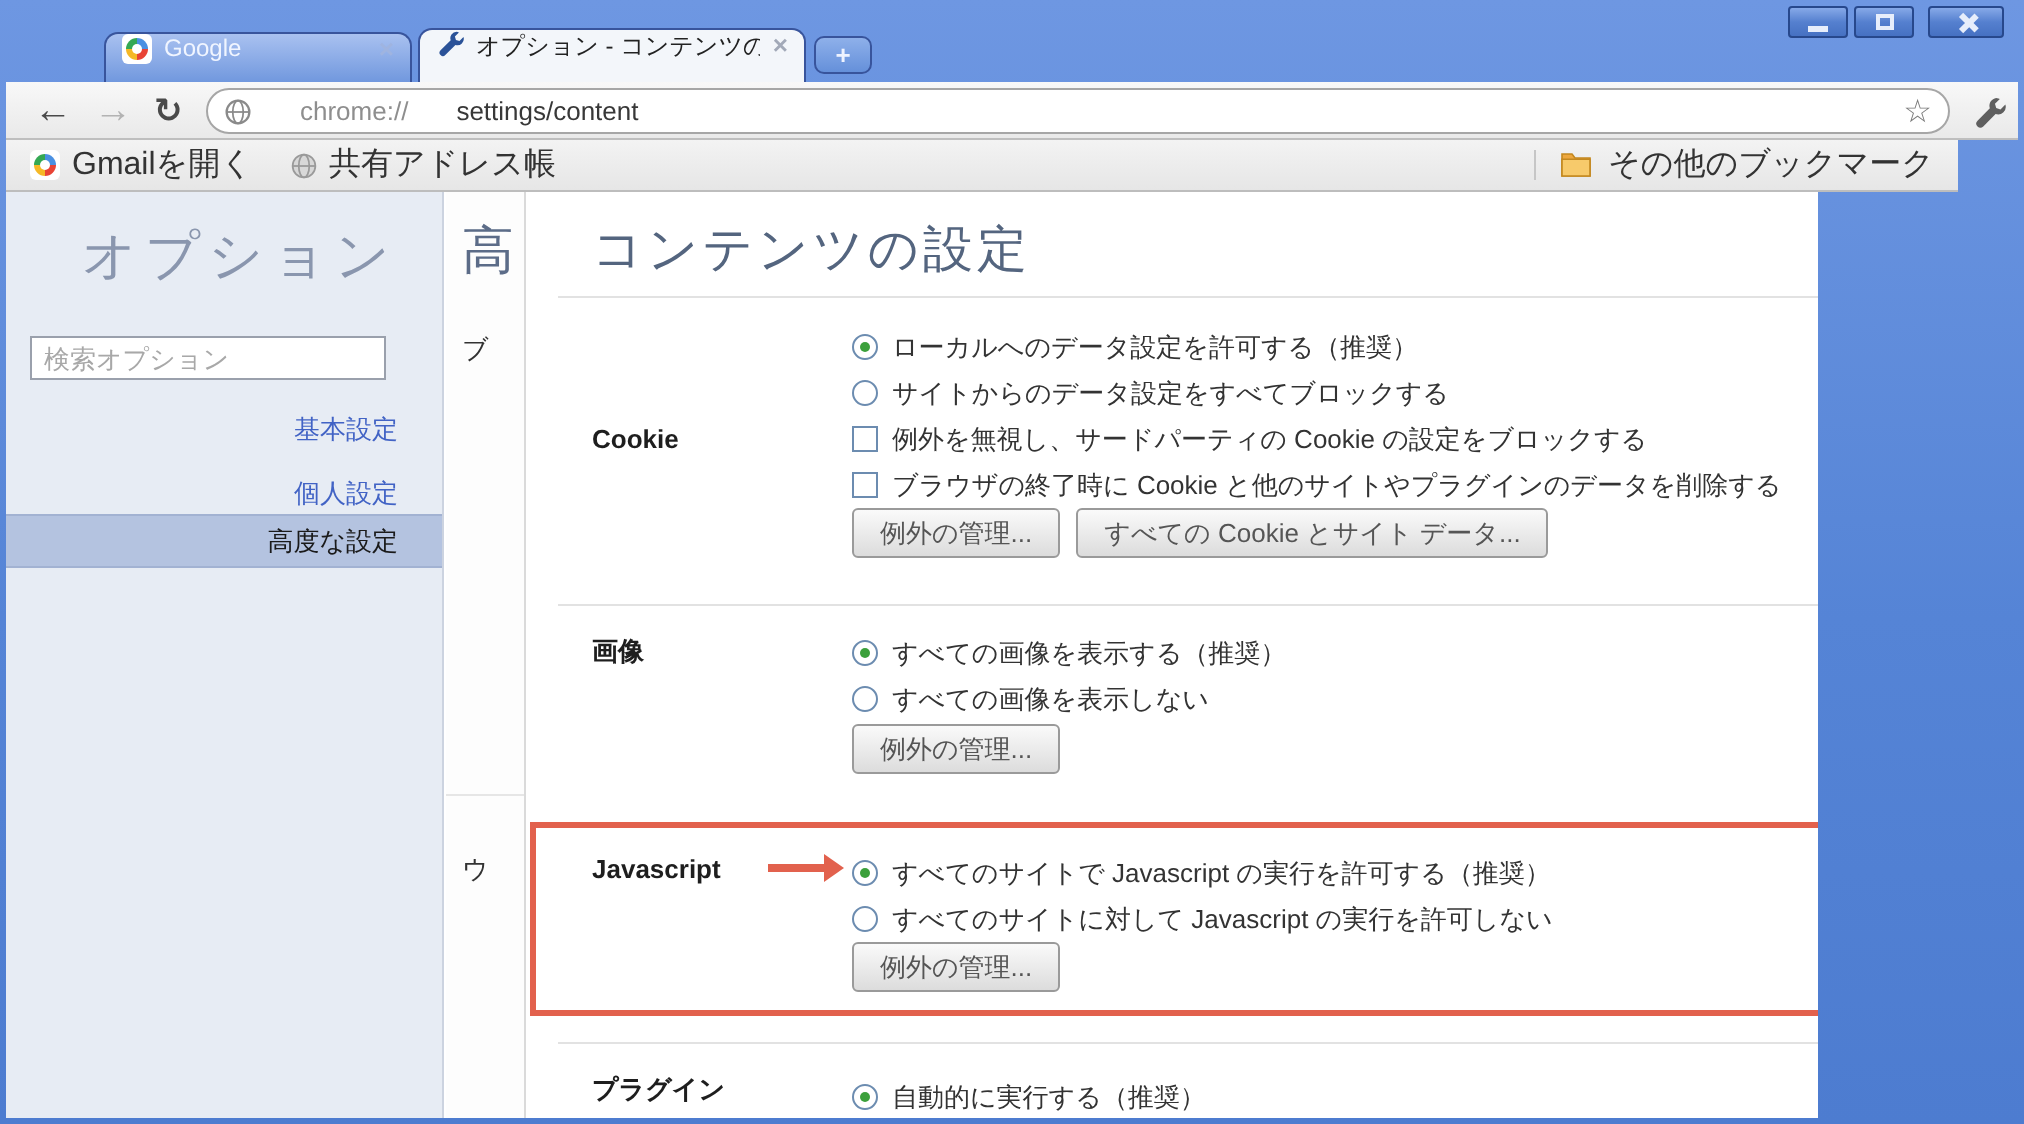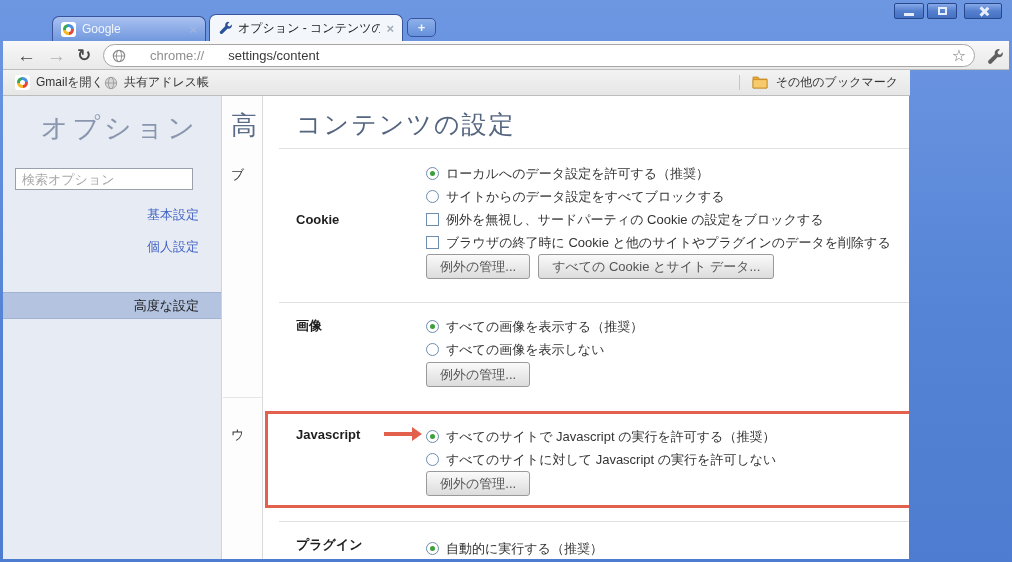--- a/index.html
+++ b/index.html
@@ -21,21 +21,21 @@
   .win-btn.close { width:38px; margin-left:4px; }
   .glyph-min { width:10px; height:3px; background:#e7eefb; margin-top:7px; }
   .glyph-max { width:9px; height:8px; border:2px solid #e7eefb; }
   .glyph-close { position:relative; width:11px; height:11px; }
   .glyph-close::before,.glyph-close::after{
     content:''; position:absolute; left:5px; top:0; width:2.5px; height:11px; background:#e7eefb;
   }
   .glyph-close::before{ transform:rotate(45deg);} .glyph-close::after{ transform:rotate(-45deg);}
 
   
-  .tab { position:absolute; display:flex; align-items:center; gap:6px; padding:0 8px; z-index:5; }
+  .tab { position:absolute; display:flex; gap:6px; padding:0 8px; z-index:5; }
   .tab-inactive {
     left:52px; top:16px; width:154px; height:25px;
     background:linear-gradient(#a9c1f0,#7198de);
     border:1px solid #38549c; border-bottom:none; border-radius:7px 7px 0 0;
     color:#f0f5ff; font-size:12px;
   }
   .tab-active {
     left:209px; top:14px; width:194px; height:27px;
     background:#f3f6fa; border:1px solid #38549c; border-bottom:none;
     border-radius:7px 7px 0 0; color:#222; font-size:12px; z-index:6;
@@ -70,42 +70,42 @@
   }
   .url-scheme { color:#8e8e8e; }
   .url-path { color:#383838; }
   .omni-spacer { flex:1; }
   .star { color:#7a7a7a; font-size:16px; cursor:default; }
   .wrench-btn { position:absolute; left:982px; top:44px; width:24px; height:24px;
     display:flex; align-items:center; justify-content:center; cursor:default; }
 
   
   .bookmarks {
-    position:absolute; left:3px; top:70px; width:907px; height:26px;
+    position:absolute; left:3px; top:70px; width:976px; height:26px;
     background:linear-gradient(#f3f3f3,#e6e6e6); border-bottom:1px solid #bdbdbd;
-    display:flex; align-items:center; padding:0 12px; font-size:12px; color:#333;
+    display:flex; align-items:center; padding:0 12px; gap:18px; font-size:16px; color:#333;
   }
   .bm-item { display:flex; align-items:center; gap:6px; cursor:default; }
   .bm-right { margin-left:auto; display:flex; align-items:center; gap:8px; }
   .bm-sep { width:1px; height:15px; background:#c6c6c6; margin-right:4px; }
 
   
   .main { position:absolute; left:3px; top:96px; width:906px; height:463px; background:#fff; overflow:hidden; }
 
   .sidebar { position:absolute; left:0; top:0; width:219px; height:100%; background:#e7ecf4; border-right:1px solid #ccd3e0; }
   .sb-title { position:absolute; top:14px; right:22px; font-size:27px; letter-spacing:4px; color:#8a96ae; }
   .sb-search { position:absolute; top:72px; left:12px; width:178px; height:22px;
     border:1px solid #9aa0ac; background:#fff; font-size:13px; padding:2px 6px; color:#333;
     font-family:"Liberation Sans","DejaVu Sans",sans-serif; }
   .sb-search::placeholder { color:#a8a8a8; }
   .sb-link { position:absolute; right:22px; font-size:13px; color:#4263c5; cursor:pointer; }
   .sb-link-1 { top:110px; } .sb-link-2 { top:142px; }
   .sb-selected { position:absolute; top:161px; left:0; width:100%; height:27px; background:#b4c3e0;
     border-top:1px solid #a2b2d2; border-bottom:1px solid #a2b2d2;
-    display:flex; align-items:center; justify-content:flex-end; padding-right:22px; color:#1a1a1a;margin-top:35px; }
+    display:flex; align-items:center; justify-content:flex-end; padding-right:22px; color:#1a1a1a; }
 
   .strip { position:absolute; left:220px; top:0; width:39px; height:100%; background:#fdfdfd; overflow:hidden; }
   .frag-h { position:absolute; left:8px; top:12px; font-size:26px; color:#5c6c88; white-space:nowrap; }
   .frag-1 { position:absolute; left:8px; top:70px; white-space:nowrap; }
   .frag-div { position:absolute; left:0; top:301px; width:100%; height:1px; background:#e6e6e6; }
   .frag-2 { position:absolute; left:8px; top:330px; white-space:nowrap; }
 
   .dialog { position:absolute; left:259px; top:0; width:747px; height:100%; background:#fff; border-left:1px solid #dadada; }
   .dlg-title { position:absolute; left:33px; top:12px; font-size:25px; letter-spacing:2px; color:#54657f; white-space:nowrap; }
   .dlg-close { position:absolute; left:692px; top:16px; color:#a8a8a8; font-size:16px; font-weight:bold; cursor:default; }

